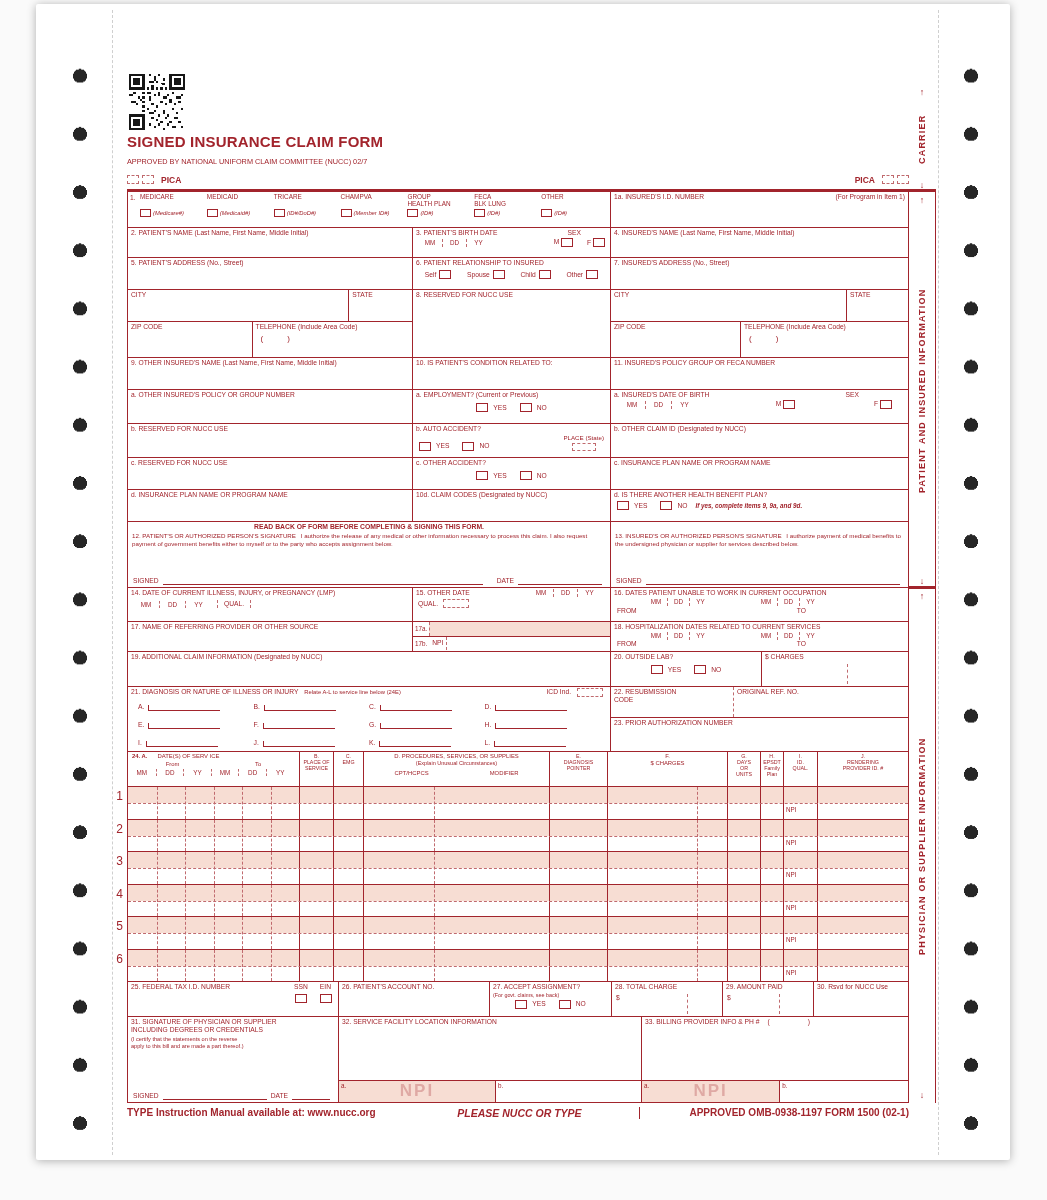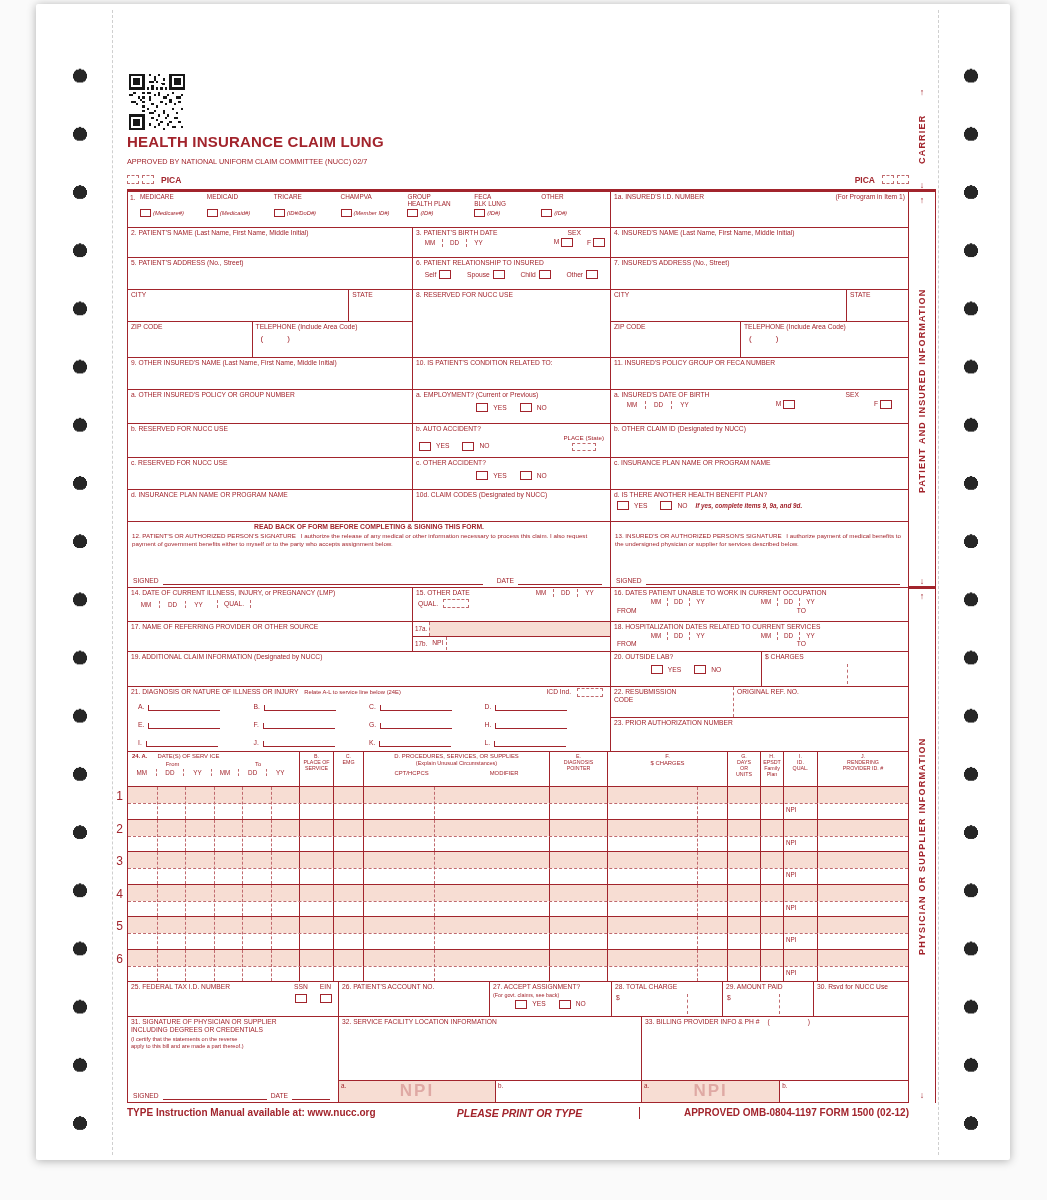--- a/index.html
+++ b/index.html
@@ -141,21 +141,21 @@
     <rect x="2" y="2" width="3" height="3" fill="#161616"></rect>
   <rect x="18" y="0" width="7" height="7" fill="#161616"></rect>
     <rect x="19" y="1" width="5" height="5" fill="#fff"></rect>
     <rect x="20" y="2" width="3" height="3" fill="#161616"></rect>
   <rect x="0" y="18" width="7" height="7" fill="#161616"></rect>
     <rect x="1" y="19" width="5" height="5" fill="#fff"></rect>
     <rect x="2" y="20" width="3" height="3" fill="#161616"></rect>
   <path fill="#161616" d="M8 6h1v1H8zM10 6h1v1h-1zM12 6h1v1h-1zM14 6h1v1h-1zM16 6h1v1h-1zM6 8h1v1H6zM6 10h1v1H6zM6 12h1v1H6zM6 14h1v1H6zM6 16h1v1H6zM9 0h1v1H9zM11 1h1v2h-1zM13 0h1v1h-1zM15 2h1v1h-1zM9 3h2v1H9zM12 3h1v1h-1zM14 4h2v1h-1zM10 5h1v1h-1zM0 9h2v1H0zM2 8h1v1H2zM4 10h1v1H4zM1 12h2v1H1zM3 13h1v1H3zM5 11h1v1H5zM8 8h2v1H8zM9 10h1v2H9zM11 9h1v1h-1zM13 8h1v2h-1zM15 10h2v1h-2zM17 9h1v1h-1zM19 8h1v1h-1zM21 10h2v1h-2zM23 9h1v1h-1zM22 12h1v1h-1zM20 13h1v1h-1zM18 11h1v2h-1zM16 13h1v1h-1zM14 12h1v1h-1zM12 14h1v1h-1zM10 13h1v1h-1zM8 15h1v1H8zM9 17h2v1H9zM11 16h1v1h-1zM13 18h1v1h-1zM15 16h1v2h-1zM17 18h1v1h-1zM19 15h1v1h-1zM21 17h1v1h-1zM23 15h1v1h-1zM10 19h1v1h-1zM12 20h1v1h-1zM14 21h1v1h-1zM16 19h1v1h-1zM18 21h1v1h-1zM20 19h2v1h-2zM22 21h1v1h-1zM9 22h1v1H9zM11 23h1v1h-1zM13 22h1v1h-1zM15 24h1v1h-1zM17 22h1v1h-1zM19 23h2v1h-2zM23 23h1v1h-1z"></path>
 </svg>
 
-<div class="title">HEALTH INSURANCE CLAIM LUNG</div>
+<div class="title">SIGNED INSURANCE CLAIM FORM</div>
 <div class="approved">APPROVED BY NATIONAL UNIFORM CLAIM COMMITTEE (NUCC) 02/7</div>
 
 <div class="picarow">
   <div>
     <span class="cb cbd"></span>
     <span class="cb cbd"></span>
     <span style="margin-left:4px">PICA</span>
   </div>
   <div>
     <span style="margin-right:4px">PICA</span>
@@ -946,14 +946,14 @@
   <span class="vtext">PATIENT AND INSURED INFORMATION</span>
   <span class="arr">↓</span>
 </div>
 <div class="side" style="top:592px;height:508px">
   <span class="arr">↑</span>
   <span class="vtext">PHYSICIAN OR SUPPLIER INFORMATION</span>
   <span class="arr">↓</span>
 </div>
 
 <div class="foot l">TYPE Instruction Manual available at: www.nucc.org</div>
-<div class="foot c">PLEASE PRINT OR TYPE</div>
-<div class="foot r">APPROVED OMB-0804-1197 FORM 1500 (02-12)</div>
+<div class="foot c">PLEASE NUCC OR TYPE</div>
+<div class="foot r">APPROVED OMB-0938-1197 FORM 1500 (02-1)</div>
 
 </body></html>

